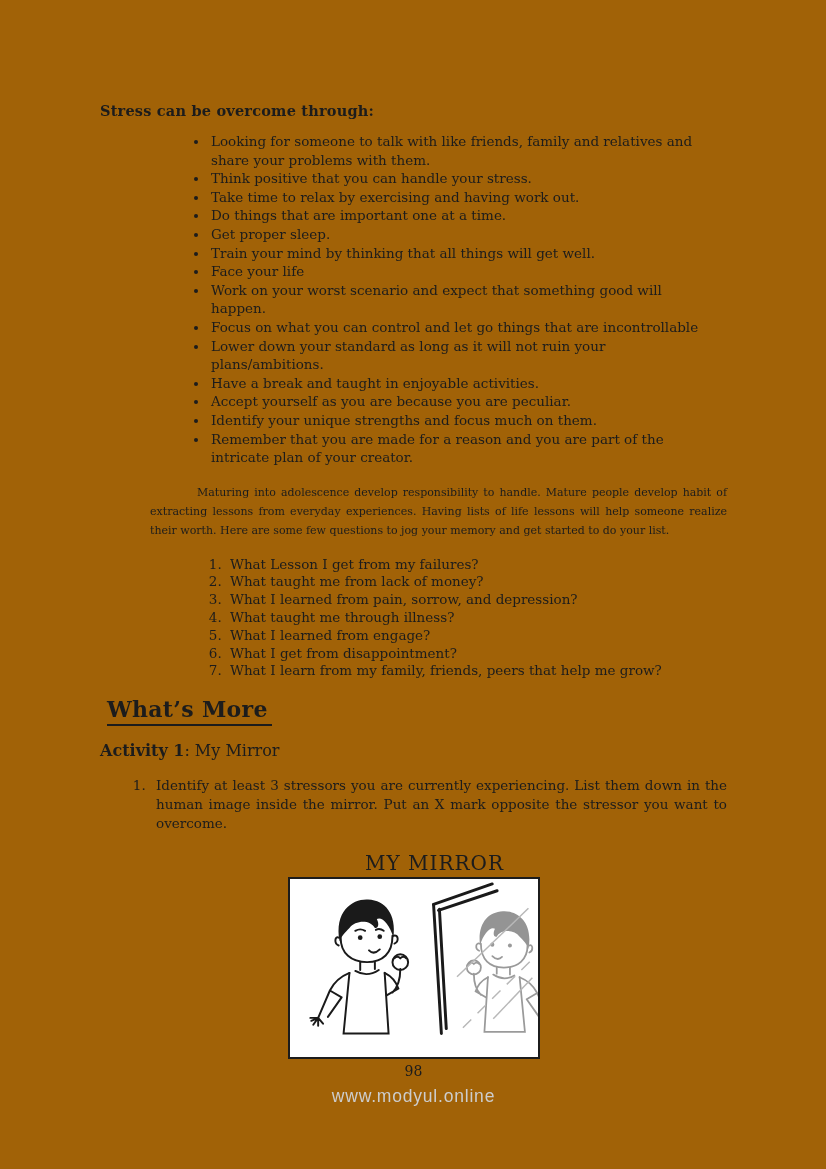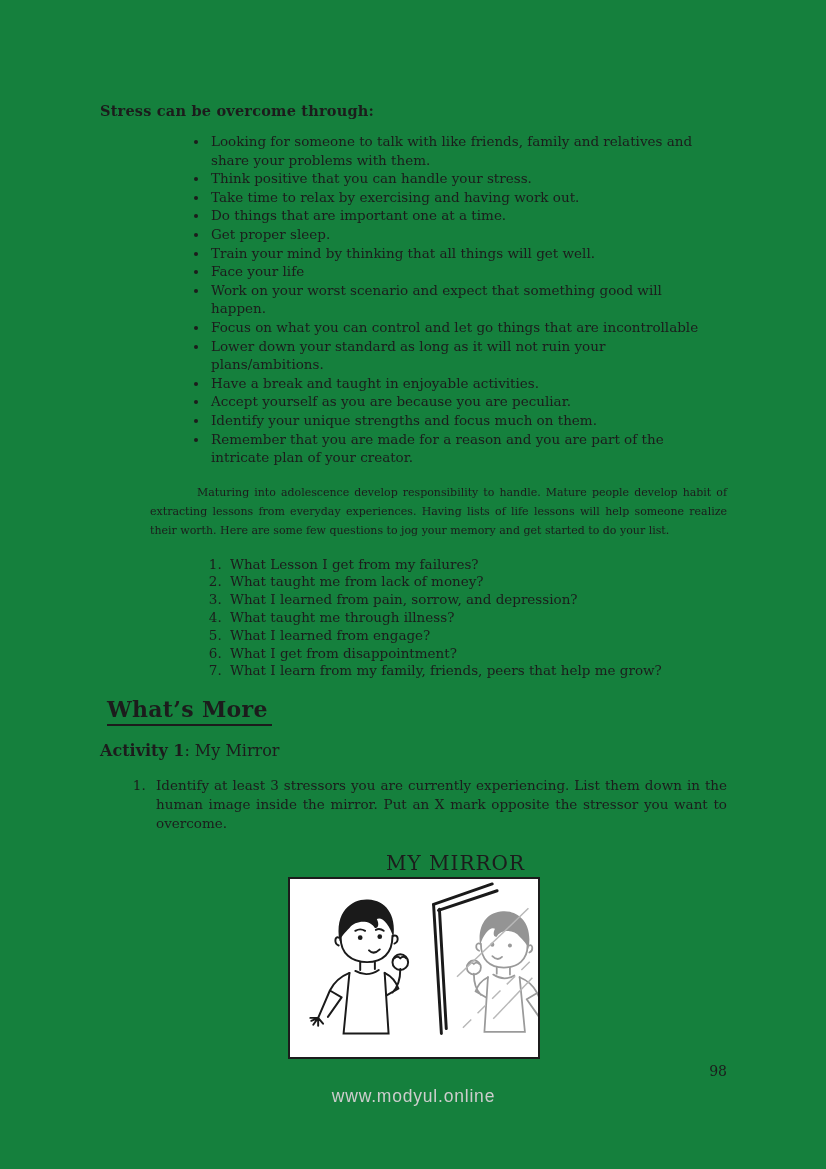--- a/index.html
+++ b/index.html
@@ -1,21 +1,21 @@
 <!DOCTYPE html>
 <html><head>
 <meta charset="utf-8">
 <style>
   * { box-sizing: border-box; margin: 0; padding: 0; }
   html, body { background: #f5f5f5; }
   .page {
     position: relative;
     width: 826px; height: 1169px;
     margin: 0 auto;
-    background: #15803d;
+    background: #a16207;
     color: #1c1c1c;
     font-family: "DejaVu Serif", "Liberation Serif", serif;
     padding: 102px 99px 0 100px;
     overflow: hidden;
   }
   .section-heading {
     font-size: 14.5px;
     font-weight: bold;
     letter-spacing: 0.2px;
   }
@@ -69,36 +69,36 @@
     line-height: 18.7px;
     list-style: decimal outside;
     text-align: justify;
   }
   ol.instructions li { padding-left: 6px; }
   .figure-title {
     margin-top: 19px;
     width: 627px;
     text-align: center;
     position: relative;
-    left: 42px;
+    left: 21px;
     font-size: 20px;
     letter-spacing: 1px;
     line-height: 24px;
   }
   .figure-box {
     margin: 2px 0 0 188px;
     width: 252px; height: 182px;
     border: 2px solid #1c1c1c;
     background: #ffffff;
   }
   .figure-box svg { display: block; }
   .page-number {
     margin-top: 4px;
     width: 627px;
-    text-align: right;
+    text-align: center;
     font-size: 14px;
     line-height: 16px;
   }
   .watermark {
     margin-top: 7px;
     width: 627px;
     text-align: center;
     font-family: "Liberation Sans", sans-serif;
     font-size: 17.5px;
     letter-spacing: 0.8px;

